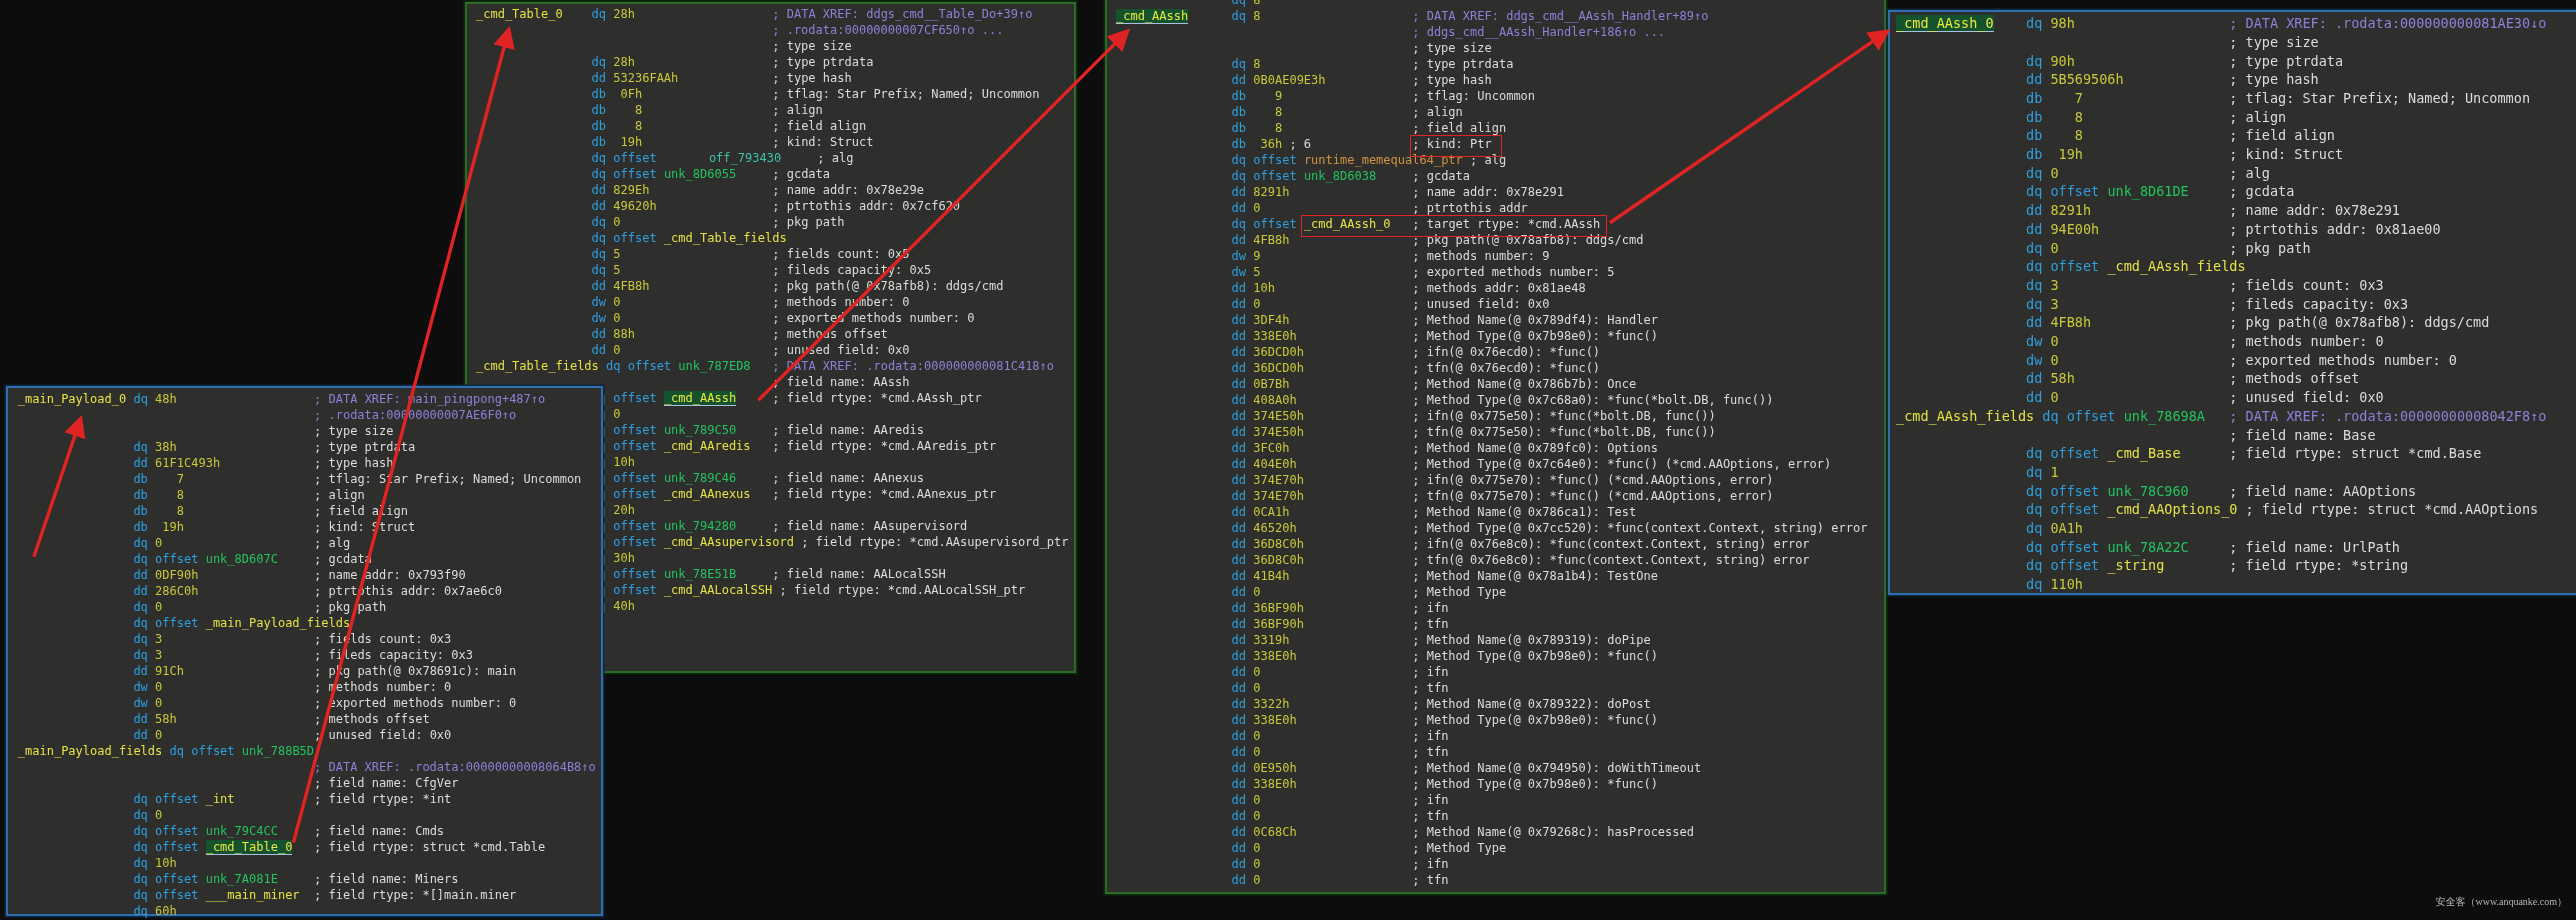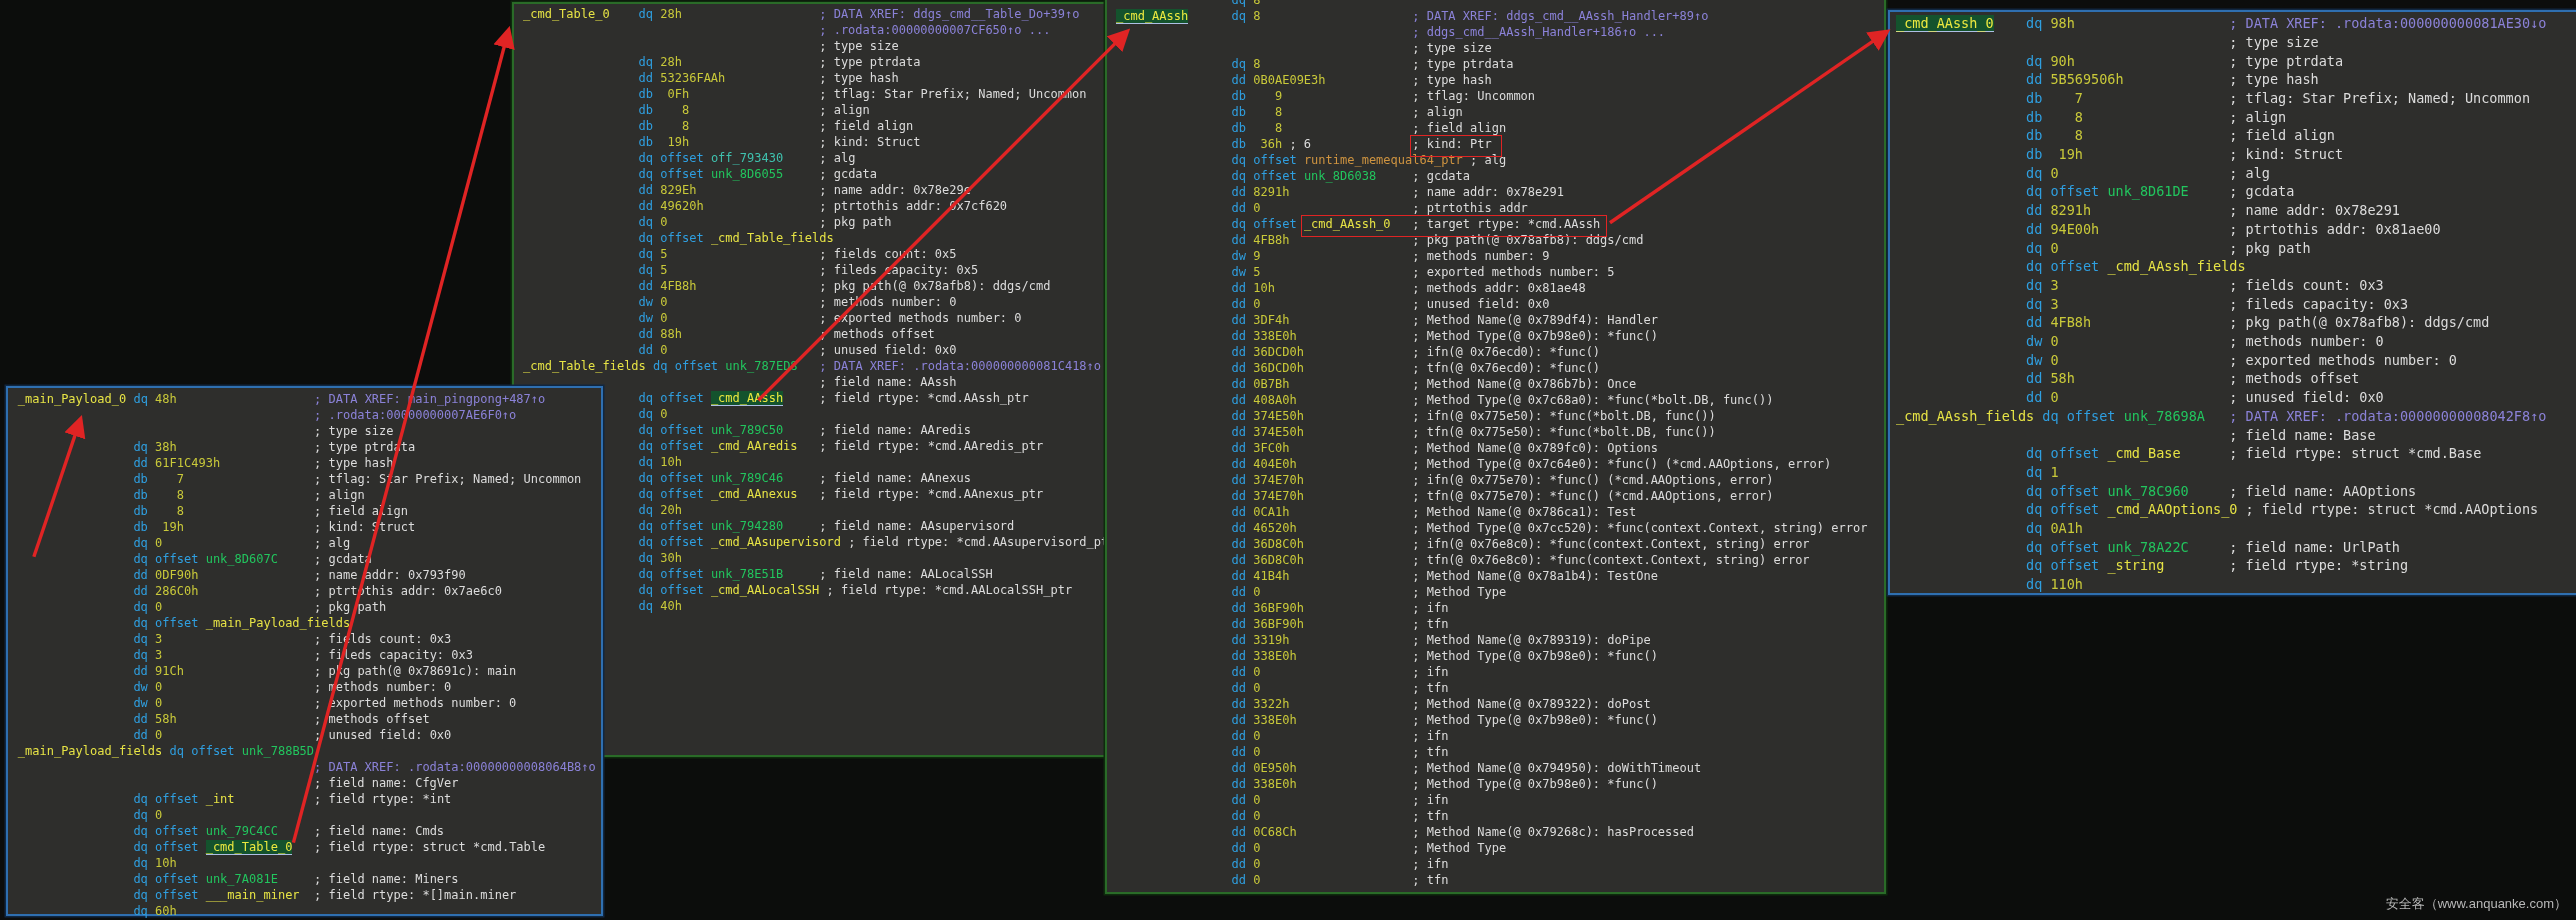--- a/index.html
+++ b/index.html
@@ -7,38 +7,38 @@
           font-family:"DejaVu Sans Mono",monospace;}
   .node{position:absolute;background:#2e2e2c;box-sizing:border-box;}
   .frame-green{border:2.3px solid #2a6b28;box-shadow:0 0 0 1.5px #0e2a0d;}
   .frame-blue{border:2.3px solid #2f6fb0;box-shadow:0 0 0 1.5px #102741;}
   .code{white-space:pre;}
   .ln{white-space:pre;}
   .t-k{color:#2f9fe0;}
   .t-n{color:#c9c93a;}
   .t-y{color:#e6e345;}
   .t-u{color:#22c55e;}
-  .t-o{color:#3fc1ae;}
+  .t-o{color:#3fc1ae;margin-left:45px;}
   .t-r{color:#cf9440;text-align:right;}
   .t-c{color:#dcdcdc;}
   .t-x{color:#8b82d8;}
   .t-w{color:#dcdcdc;}
   .t-p{color:#dcdcdc;}
   .t-s{background:#14532d;color:#ece93f;border-bottom:1.5px solid #aebfe6;}
   .red-box{position:absolute;border:1.5px solid #e02424;z-index:40;}
   #arrow-layer{position:absolute;left:0;top:0;z-index:50;pointer-events:none;}
   #watermark{position:absolute;right:9px;top:895px;z-index:60;
-             color:#b8b8b8;font-size:13px;font-family:Liberation Sans, sans-serif;}
+             color:#b8b8b8;font-size:10px;font-family:Liberation Serif, serif;}
 </style>
 </head>
 <body>
 
 <div id="canvas">
   <div id="nodes-layer">
-      <div class="node frame-green" style="left: 512px; top: 2.3px; width: 611px; height: 755px; z-index: 1;">
+      <div class="node frame-green" style="left: 465px; top: 2.3px; width: 611px; height: 671px; z-index: 1;">
         <div class="code" style="font-size: 12px; line-height: 16px; padding-left: 9px; padding-top: 1.5px;"><div class="ln"><span class="t-y">_cmd_Table_0</span><span class="t-p">    </span><span class="t-k">dq</span><span class="t-p"> </span><span class="t-n">28h</span><span class="t-p">                   </span><span class="t-x">; DATA XREF: ddgs_cmd__Table_Do+39↑o</span></div><div class="ln"><span class="t-p">                                         </span><span class="t-x">; .rodata:00000000007CF650↑o ...</span></div><div class="ln"><span class="t-p">                                         </span><span class="t-c">; type size</span></div><div class="ln"><span class="t-p">                </span><span class="t-k">dq</span><span class="t-p"> </span><span class="t-n">28h</span><span class="t-p">                   </span><span class="t-c">; type ptrdata</span></div><div class="ln"><span class="t-p">                </span><span class="t-k">dd</span><span class="t-p"> </span><span class="t-n">53236FAAh</span><span class="t-p">             </span><span class="t-c">; type hash</span></div><div class="ln"><span class="t-p">                </span><span class="t-k">db</span><span class="t-p">  </span><span class="t-n">0Fh</span><span class="t-p">                  </span><span class="t-c">; tflag: Star Prefix; Named; Uncommon</span></div><div class="ln"><span class="t-p">                </span><span class="t-k">db</span><span class="t-p">    </span><span class="t-n">8</span><span class="t-p">                  </span><span class="t-c">; align</span></div><div class="ln"><span class="t-p">                </span><span class="t-k">db</span><span class="t-p">    </span><span class="t-n">8</span><span class="t-p">                  </span><span class="t-c">; field align</span></div><div class="ln"><span class="t-p">                </span><span class="t-k">db</span><span class="t-p">  </span><span class="t-n">19h</span><span class="t-p">                  </span><span class="t-c">; kind: Struct</span></div><div class="ln"><span class="t-p">                </span><span class="t-k">dq</span><span class="t-p"> </span><span class="t-k">offset</span><span class="t-p"> </span><span class="t-o">off_793430</span><span class="t-p">     </span><span class="t-c">; alg</span></div><div class="ln"><span class="t-p">                </span><span class="t-k">dq</span><span class="t-p"> </span><span class="t-k">offset</span><span class="t-p"> </span><span class="t-u">unk_8D6055</span><span class="t-p">     </span><span class="t-c">; gcdata</span></div><div class="ln"><span class="t-p">                </span><span class="t-k">dd</span><span class="t-p"> </span><span class="t-n">829Eh</span><span class="t-p">                 </span><span class="t-c">; name addr: 0x78e29e</span></div><div class="ln"><span class="t-p">                </span><span class="t-k">dd</span><span class="t-p"> </span><span class="t-n">49620h</span><span class="t-p">                </span><span class="t-c">; ptrtothis addr: 0x7cf620</span></div><div class="ln"><span class="t-p">                </span><span class="t-k">dq</span><span class="t-p"> </span><span class="t-n">0</span><span class="t-p">                     </span><span class="t-c">; pkg path</span></div><div class="ln"><span class="t-p">                </span><span class="t-k">dq</span><span class="t-p"> </span><span class="t-k">offset</span><span class="t-p"> </span><span class="t-y">_cmd_Table_fields</span></div><div class="ln"><span class="t-p">                </span><span class="t-k">dq</span><span class="t-p"> </span><span class="t-n">5</span><span class="t-p">                     </span><span class="t-c">; fields count: 0x5</span></div><div class="ln"><span class="t-p">                </span><span class="t-k">dq</span><span class="t-p"> </span><span class="t-n">5</span><span class="t-p">                     </span><span class="t-c">; fileds capacity: 0x5</span></div><div class="ln"><span class="t-p">                </span><span class="t-k">dd</span><span class="t-p"> </span><span class="t-n">4FB8h</span><span class="t-p">                 </span><span class="t-c">; pkg path(@ 0x78afb8): ddgs/cmd</span></div><div class="ln"><span class="t-p">                </span><span class="t-k">dw</span><span class="t-p"> </span><span class="t-n">0</span><span class="t-p">                     </span><span class="t-c">; methods number: 0</span></div><div class="ln"><span class="t-p">                </span><span class="t-k">dw</span><span class="t-p"> </span><span class="t-n">0</span><span class="t-p">                     </span><span class="t-c">; exported methods number: 0</span></div><div class="ln"><span class="t-p">                </span><span class="t-k">dd</span><span class="t-p"> </span><span class="t-n">88h</span><span class="t-p">                   </span><span class="t-c">; methods offset</span></div><div class="ln"><span class="t-p">                </span><span class="t-k">dd</span><span class="t-p"> </span><span class="t-n">0</span><span class="t-p">                     </span><span class="t-c">; unused field: 0x0</span></div><div class="ln"><span class="t-y">_cmd_Table_fields</span><span class="t-p"> </span><span class="t-k">dq</span><span class="t-p"> </span><span class="t-k">offset</span><span class="t-p"> </span><span class="t-u">unk_787ED8</span><span class="t-p">   </span><span class="t-x">; DATA XREF: .rodata:000000000081C418↑o</span></div><div class="ln"><span class="t-p">                                         </span><span class="t-c">; field name: AAssh</span></div><div class="ln"><span class="t-p">                </span><span class="t-k">dq</span><span class="t-p"> </span><span class="t-k">offset</span><span class="t-p"> </span><span class="t-s">_cmd_AAssh</span><span class="t-p">     </span><span class="t-c">; field rtype: *cmd.AAssh_ptr</span></div><div class="ln"><span class="t-p">                </span><span class="t-k">dq</span><span class="t-p"> </span><span class="t-n">0</span></div><div class="ln"><span class="t-p">                </span><span class="t-k">dq</span><span class="t-p"> </span><span class="t-k">offset</span><span class="t-p"> </span><span class="t-u">unk_789C50</span><span class="t-p">     </span><span class="t-c">; field name: AAredis</span></div><div class="ln"><span class="t-p">                </span><span class="t-k">dq</span><span class="t-p"> </span><span class="t-k">offset</span><span class="t-p"> </span><span class="t-y">_cmd_AAredis</span><span class="t-p">   </span><span class="t-c">; field rtype: *cmd.AAredis_ptr</span></div><div class="ln"><span class="t-p">                </span><span class="t-k">dq</span><span class="t-p"> </span><span class="t-n">10h</span></div><div class="ln"><span class="t-p">                </span><span class="t-k">dq</span><span class="t-p"> </span><span class="t-k">offset</span><span class="t-p"> </span><span class="t-u">unk_789C46</span><span class="t-p">     </span><span class="t-c">; field name: AAnexus</span></div><div class="ln"><span class="t-p">                </span><span class="t-k">dq</span><span class="t-p"> </span><span class="t-k">offset</span><span class="t-p"> </span><span class="t-y">_cmd_AAnexus</span><span class="t-p">   </span><span class="t-c">; field rtype: *cmd.AAnexus_ptr</span></div><div class="ln"><span class="t-p">                </span><span class="t-k">dq</span><span class="t-p"> </span><span class="t-n">20h</span></div><div class="ln"><span class="t-p">                </span><span class="t-k">dq</span><span class="t-p"> </span><span class="t-k">offset</span><span class="t-p"> </span><span class="t-u">unk_794280</span><span class="t-p">     </span><span class="t-c">; field name: AAsupervisord</span></div><div class="ln"><span class="t-p">                </span><span class="t-k">dq</span><span class="t-p"> </span><span class="t-k">offset</span><span class="t-p"> </span><span class="t-y">_cmd_AAsupervisord</span><span class="t-p"> </span><span class="t-c">; field rtype: *cmd.AAsupervisord_ptr</span></div><div class="ln"><span class="t-p">                </span><span class="t-k">dq</span><span class="t-p"> </span><span class="t-n">30h</span></div><div class="ln"><span class="t-p">                </span><span class="t-k">dq</span><span class="t-p"> </span><span class="t-k">offset</span><span class="t-p"> </span><span class="t-u">unk_78E51B</span><span class="t-p">     </span><span class="t-c">; field name: AALocalSSH</span></div><div class="ln"><span class="t-p">                </span><span class="t-k">dq</span><span class="t-p"> </span><span class="t-k">offset</span><span class="t-p"> </span><span class="t-y">_cmd_AALocalSSH</span><span class="t-p"> </span><span class="t-c">; field rtype: *cmd.AALocalSSH_ptr</span></div><div class="ln"><span class="t-p">                </span><span class="t-k">dq</span><span class="t-p"> </span><span class="t-n">40h</span></div></div>
       </div>
       <div class="node frame-green" style="left: 1105px; top: -12px; width: 781px; height: 906px; z-index: 1;">
         <div class="code" style="font-size: 12px; line-height: 16px; padding-left: 9px; padding-top: 1.5px;"><div class="ln"><span class="t-p">                </span><span class="t-k">dq</span><span class="t-p"> </span><span class="t-n">8</span></div><div class="ln"><span class="t-s">_cmd_AAssh</span><span class="t-p">      </span><span class="t-k">dq</span><span class="t-p"> </span><span class="t-n">8</span><span class="t-p">                     </span><span class="t-x">; DATA XREF: ddgs_cmd__AAssh_Handler+89↑o</span></div><div class="ln"><span class="t-p">                                         </span><span class="t-x">; ddgs_cmd__AAssh_Handler+186↑o ...</span></div><div class="ln"><span class="t-p">                                         </span><span class="t-c">; type size</span></div><div class="ln"><span class="t-p">                </span><span class="t-k">dq</span><span class="t-p"> </span><span class="t-n">8</span><span class="t-p">                     </span><span class="t-c">; type ptrdata</span></div><div class="ln"><span class="t-p">                </span><span class="t-k">dd</span><span class="t-p"> </span><span class="t-n">0B0AE09E3h</span><span class="t-p">            </span><span class="t-c">; type hash</span></div><div class="ln"><span class="t-p">                </span><span class="t-k">db</span><span class="t-p">    </span><span class="t-n">9</span><span class="t-p">                  </span><span class="t-c">; tflag: Uncommon</span></div><div class="ln"><span class="t-p">                </span><span class="t-k">db</span><span class="t-p">    </span><span class="t-n">8</span><span class="t-p">                  </span><span class="t-c">; align</span></div><div class="ln"><span class="t-p">                </span><span class="t-k">db</span><span class="t-p">    </span><span class="t-n">8</span><span class="t-p">                  </span><span class="t-c">; field align</span></div><div class="ln"><span class="t-p">                </span><span class="t-k">db</span><span class="t-p">  </span><span class="t-n">36h</span><span class="t-w"> ; 6</span><span class="t-p">              </span><span class="t-c">; kind: Ptr</span></div><div class="ln"><span class="t-p">                </span><span class="t-k">dq</span><span class="t-p"> </span><span class="t-k">offset</span><span class="t-p"> </span><span class="t-r">runtime_memequal64_ptr</span><span class="t-p"> </span><span class="t-c">; alg</span></div><div class="ln"><span class="t-p">                </span><span class="t-k">dq</span><span class="t-p"> </span><span class="t-k">offset</span><span class="t-p"> </span><span class="t-u">unk_8D6038</span><span class="t-p">     </span><span class="t-c">; gcdata</span></div><div class="ln"><span class="t-p">                </span><span class="t-k">dd</span><span class="t-p"> </span><span class="t-n">8291h</span><span class="t-p">                 </span><span class="t-c">; name addr: 0x78e291</span></div><div class="ln"><span class="t-p">                </span><span class="t-k">dd</span><span class="t-p"> </span><span class="t-n">0</span><span class="t-p">                     </span><span class="t-c">; ptrtothis addr</span></div><div class="ln"><span class="t-p">                </span><span class="t-k">dq</span><span class="t-p"> </span><span class="t-k">offset</span><span class="t-p"> </span><span class="t-y">_cmd_AAssh_0</span><span class="t-p">   </span><span class="t-c">; target rtype: *cmd.AAssh</span></div><div class="ln"><span class="t-p">                </span><span class="t-k">dd</span><span class="t-p"> </span><span class="t-n">4FB8h</span><span class="t-p">                 </span><span class="t-c">; pkg path(@ 0x78afb8): ddgs/cmd</span></div><div class="ln"><span class="t-p">                </span><span class="t-k">dw</span><span class="t-p"> </span><span class="t-n">9</span><span class="t-p">                     </span><span class="t-c">; methods number: 9</span></div><div class="ln"><span class="t-p">                </span><span class="t-k">dw</span><span class="t-p"> </span><span class="t-n">5</span><span class="t-p">                     </span><span class="t-c">; exported methods number: 5</span></div><div class="ln"><span class="t-p">                </span><span class="t-k">dd</span><span class="t-p"> </span><span class="t-n">10h</span><span class="t-p">                   </span><span class="t-c">; methods addr: 0x81ae48</span></div><div class="ln"><span class="t-p">                </span><span class="t-k">dd</span><span class="t-p"> </span><span class="t-n">0</span><span class="t-p">                     </span><span class="t-c">; unused field: 0x0</span></div><div class="ln"><span class="t-p">                </span><span class="t-k">dd</span><span class="t-p"> </span><span class="t-n">3DF4h</span><span class="t-p">                 </span><span class="t-c">; Method Name(@ 0x789df4): Handler</span></div><div class="ln"><span class="t-p">                </span><span class="t-k">dd</span><span class="t-p"> </span><span class="t-n">338E0h</span><span class="t-p">                </span><span class="t-c">; Method Type(@ 0x7b98e0): *func()</span></div><div class="ln"><span class="t-p">                </span><span class="t-k">dd</span><span class="t-p"> </span><span class="t-n">36DCD0h</span><span class="t-p">               </span><span class="t-c">; ifn(@ 0x76ecd0): *func()</span></div><div class="ln"><span class="t-p">                </span><span class="t-k">dd</span><span class="t-p"> </span><span class="t-n">36DCD0h</span><span class="t-p">               </span><span class="t-c">; tfn(@ 0x76ecd0): *func()</span></div><div class="ln"><span class="t-p">                </span><span class="t-k">dd</span><span class="t-p"> </span><span class="t-n">0B7Bh</span><span class="t-p">                 </span><span class="t-c">; Method Name(@ 0x786b7b): Once</span></div><div class="ln"><span class="t-p">                </span><span class="t-k">dd</span><span class="t-p"> </span><span class="t-n">408A0h</span><span class="t-p">                </span><span class="t-c">; Method Type(@ 0x7c68a0): *func(*bolt.DB, func())</span></div><div class="ln"><span class="t-p">                </span><span class="t-k">dd</span><span class="t-p"> </span><span class="t-n">374E50h</span><span class="t-p">               </span><span class="t-c">; ifn(@ 0x775e50): *func(*bolt.DB, func())</span></div><div class="ln"><span class="t-p">                </span><span class="t-k">dd</span><span class="t-p"> </span><span class="t-n">374E50h</span><span class="t-p">               </span><span class="t-c">; tfn(@ 0x775e50): *func(*bolt.DB, func())</span></div><div class="ln"><span class="t-p">                </span><span class="t-k">dd</span><span class="t-p"> </span><span class="t-n">3FC0h</span><span class="t-p">                 </span><span class="t-c">; Method Name(@ 0x789fc0): Options</span></div><div class="ln"><span class="t-p">                </span><span class="t-k">dd</span><span class="t-p"> </span><span class="t-n">404E0h</span><span class="t-p">                </span><span class="t-c">; Method Type(@ 0x7c64e0): *func() (*cmd.AAOptions, error)</span></div><div class="ln"><span class="t-p">                </span><span class="t-k">dd</span><span class="t-p"> </span><span class="t-n">374E70h</span><span class="t-p">               </span><span class="t-c">; ifn(@ 0x775e70): *func() (*cmd.AAOptions, error)</span></div><div class="ln"><span class="t-p">                </span><span class="t-k">dd</span><span class="t-p"> </span><span class="t-n">374E70h</span><span class="t-p">               </span><span class="t-c">; tfn(@ 0x775e70): *func() (*cmd.AAOptions, error)</span></div><div class="ln"><span class="t-p">                </span><span class="t-k">dd</span><span class="t-p"> </span><span class="t-n">0CA1h</span><span class="t-p">                 </span><span class="t-c">; Method Name(@ 0x786ca1): Test</span></div><div class="ln"><span class="t-p">                </span><span class="t-k">dd</span><span class="t-p"> </span><span class="t-n">46520h</span><span class="t-p">                </span><span class="t-c">; Method Type(@ 0x7cc520): *func(context.Context, string) error</span></div><div class="ln"><span class="t-p">                </span><span class="t-k">dd</span><span class="t-p"> </span><span class="t-n">36D8C0h</span><span class="t-p">               </span><span class="t-c">; ifn(@ 0x76e8c0): *func(context.Context, string) error</span></div><div class="ln"><span class="t-p">                </span><span class="t-k">dd</span><span class="t-p"> </span><span class="t-n">36D8C0h</span><span class="t-p">               </span><span class="t-c">; tfn(@ 0x76e8c0): *func(context.Context, string) error</span></div><div class="ln"><span class="t-p">                </span><span class="t-k">dd</span><span class="t-p"> </span><span class="t-n">41B4h</span><span class="t-p">                 </span><span class="t-c">; Method Name(@ 0x78a1b4): TestOne</span></div><div class="ln"><span class="t-p">                </span><span class="t-k">dd</span><span class="t-p"> </span><span class="t-n">0</span><span class="t-p">                     </span><span class="t-c">; Method Type</span></div><div class="ln"><span class="t-p">                </span><span class="t-k">dd</span><span class="t-p"> </span><span class="t-n">36BF90h</span><span class="t-p">               </span><span class="t-c">; ifn</span></div><div class="ln"><span class="t-p">                </span><span class="t-k">dd</span><span class="t-p"> </span><span class="t-n">36BF90h</span><span class="t-p">               </span><span class="t-c">; tfn</span></div><div class="ln"><span class="t-p">                </span><span class="t-k">dd</span><span class="t-p"> </span><span class="t-n">3319h</span><span class="t-p">                 </span><span class="t-c">; Method Name(@ 0x789319): doPipe</span></div><div class="ln"><span class="t-p">                </span><span class="t-k">dd</span><span class="t-p"> </span><span class="t-n">338E0h</span><span class="t-p">                </span><span class="t-c">; Method Type(@ 0x7b98e0): *func()</span></div><div class="ln"><span class="t-p">                </span><span class="t-k">dd</span><span class="t-p"> </span><span class="t-n">0</span><span class="t-p">                     </span><span class="t-c">; ifn</span></div><div class="ln"><span class="t-p">                </span><span class="t-k">dd</span><span class="t-p"> </span><span class="t-n">0</span><span class="t-p">                     </span><span class="t-c">; tfn</span></div><div class="ln"><span class="t-p">                </span><span class="t-k">dd</span><span class="t-p"> </span><span class="t-n">3322h</span><span class="t-p">                 </span><span class="t-c">; Method Name(@ 0x789322): doPost</span></div><div class="ln"><span class="t-p">                </span><span class="t-k">dd</span><span class="t-p"> </span><span class="t-n">338E0h</span><span class="t-p">                </span><span class="t-c">; Method Type(@ 0x7b98e0): *func()</span></div><div class="ln"><span class="t-p">                </span><span class="t-k">dd</span><span class="t-p"> </span><span class="t-n">0</span><span class="t-p">                     </span><span class="t-c">; ifn</span></div><div class="ln"><span class="t-p">                </span><span class="t-k">dd</span><span class="t-p"> </span><span class="t-n">0</span><span class="t-p">                     </span><span class="t-c">; tfn</span></div><div class="ln"><span class="t-p">                </span><span class="t-k">dd</span><span class="t-p"> </span><span class="t-n">0E950h</span><span class="t-p">                </span><span class="t-c">; Method Name(@ 0x794950): doWithTimeout</span></div><div class="ln"><span class="t-p">                </span><span class="t-k">dd</span><span class="t-p"> </span><span class="t-n">338E0h</span><span class="t-p">                </span><span class="t-c">; Method Type(@ 0x7b98e0): *func()</span></div><div class="ln"><span class="t-p">                </span><span class="t-k">dd</span><span class="t-p"> </span><span class="t-n">0</span><span class="t-p">                     </span><span class="t-c">; ifn</span></div><div class="ln"><span class="t-p">                </span><span class="t-k">dd</span><span class="t-p"> </span><span class="t-n">0</span><span class="t-p">                     </span><span class="t-c">; tfn</span></div><div class="ln"><span class="t-p">                </span><span class="t-k">dd</span><span class="t-p"> </span><span class="t-n">0C68Ch</span><span class="t-p">                </span><span class="t-c">; Method Name(@ 0x79268c): hasProcessed</span></div><div class="ln"><span class="t-p">                </span><span class="t-k">dd</span><span class="t-p"> </span><span class="t-n">0</span><span class="t-p">                     </span><span class="t-c">; Method Type</span></div><div class="ln"><span class="t-p">                </span><span class="t-k">dd</span><span class="t-p"> </span><span class="t-n">0</span><span class="t-p">                     </span><span class="t-c">; ifn</span></div><div class="ln"><span class="t-p">                </span><span class="t-k">dd</span><span class="t-p"> </span><span class="t-n">0</span><span class="t-p">                     </span><span class="t-c">; tfn</span></div></div>
       </div>
       <div class="node frame-blue" style="left: 1888px; top: 9.8px; width: 715px; height: 585px; z-index: 1;">
         <div class="code" style="font-size: 13.5px; line-height: 18.7px; padding-left: 6px; padding-top: 2.3px;"><div class="ln"><span class="t-s">_cmd_AAssh_0</span><span class="t-p">    </span><span class="t-k">dq</span><span class="t-p"> </span><span class="t-n">98h</span><span class="t-p">                   </span><span class="t-x">; DATA XREF: .rodata:000000000081AE30↓o</span></div><div class="ln"><span class="t-p">                                         </span><span class="t-c">; type size</span></div><div class="ln"><span class="t-p">                </span><span class="t-k">dq</span><span class="t-p"> </span><span class="t-n">90h</span><span class="t-p">                   </span><span class="t-c">; type ptrdata</span></div><div class="ln"><span class="t-p">                </span><span class="t-k">dd</span><span class="t-p"> </span><span class="t-n">5B569506h</span><span class="t-p">             </span><span class="t-c">; type hash</span></div><div class="ln"><span class="t-p">                </span><span class="t-k">db</span><span class="t-p">    </span><span class="t-n">7</span><span class="t-p">                  </span><span class="t-c">; tflag: Star Prefix; Named; Uncommon</span></div><div class="ln"><span class="t-p">                </span><span class="t-k">db</span><span class="t-p">    </span><span class="t-n">8</span><span class="t-p">                  </span><span class="t-c">; align</span></div><div class="ln"><span class="t-p">                </span><span class="t-k">db</span><span class="t-p">    </span><span class="t-n">8</span><span class="t-p">                  </span><span class="t-c">; field align</span></div><div class="ln"><span class="t-p">                </span><span class="t-k">db</span><span class="t-p">  </span><span class="t-n">19h</span><span class="t-p">                  </span><span class="t-c">; kind: Struct</span></div><div class="ln"><span class="t-p">                </span><span class="t-k">dq</span><span class="t-p"> </span><span class="t-n">0</span><span class="t-p">                     </span><span class="t-c">; alg</span></div><div class="ln"><span class="t-p">                </span><span class="t-k">dq</span><span class="t-p"> </span><span class="t-k">offset</span><span class="t-p"> </span><span class="t-u">unk_8D61DE</span><span class="t-p">     </span><span class="t-c">; gcdata</span></div><div class="ln"><span class="t-p">                </span><span class="t-k">dd</span><span class="t-p"> </span><span class="t-n">8291h</span><span class="t-p">                 </span><span class="t-c">; name addr: 0x78e291</span></div><div class="ln"><span class="t-p">                </span><span class="t-k">dd</span><span class="t-p"> </span><span class="t-n">94E00h</span><span class="t-p">                </span><span class="t-c">; ptrtothis addr: 0x81ae00</span></div><div class="ln"><span class="t-p">                </span><span class="t-k">dq</span><span class="t-p"> </span><span class="t-n">0</span><span class="t-p">                     </span><span class="t-c">; pkg path</span></div><div class="ln"><span class="t-p">                </span><span class="t-k">dq</span><span class="t-p"> </span><span class="t-k">offset</span><span class="t-p"> </span><span class="t-y">_cmd_AAssh_fields</span></div><div class="ln"><span class="t-p">                </span><span class="t-k">dq</span><span class="t-p"> </span><span class="t-n">3</span><span class="t-p">                     </span><span class="t-c">; fields count: 0x3</span></div><div class="ln"><span class="t-p">                </span><span class="t-k">dq</span><span class="t-p"> </span><span class="t-n">3</span><span class="t-p">                     </span><span class="t-c">; fileds capacity: 0x3</span></div><div class="ln"><span class="t-p">                </span><span class="t-k">dd</span><span class="t-p"> </span><span class="t-n">4FB8h</span><span class="t-p">                 </span><span class="t-c">; pkg path(@ 0x78afb8): ddgs/cmd</span></div><div class="ln"><span class="t-p">                </span><span class="t-k">dw</span><span class="t-p"> </span><span class="t-n">0</span><span class="t-p">                     </span><span class="t-c">; methods number: 0</span></div><div class="ln"><span class="t-p">                </span><span class="t-k">dw</span><span class="t-p"> </span><span class="t-n">0</span><span class="t-p">                     </span><span class="t-c">; exported methods number: 0</span></div><div class="ln"><span class="t-p">                </span><span class="t-k">dd</span><span class="t-p"> </span><span class="t-n">58h</span><span class="t-p">                   </span><span class="t-c">; methods offset</span></div><div class="ln"><span class="t-p">                </span><span class="t-k">dd</span><span class="t-p"> </span><span class="t-n">0</span><span class="t-p">                     </span><span class="t-c">; unused field: 0x0</span></div><div class="ln"><span class="t-y">_cmd_AAssh_fields</span><span class="t-p"> </span><span class="t-k">dq</span><span class="t-p"> </span><span class="t-k">offset</span><span class="t-p"> </span><span class="t-u">unk_78698A</span><span class="t-p">   </span><span class="t-x">; DATA XREF: .rodata:00000000008042F8↑o</span></div><div class="ln"><span class="t-p">                                         </span><span class="t-c">; field name: Base</span></div><div class="ln"><span class="t-p">                </span><span class="t-k">dq</span><span class="t-p"> </span><span class="t-k">offset</span><span class="t-p"> </span><span class="t-y">_cmd_Base</span><span class="t-p">      </span><span class="t-c">; field rtype: struct *cmd.Base</span></div><div class="ln"><span class="t-p">                </span><span class="t-k">dq</span><span class="t-p"> </span><span class="t-n">1</span></div><div class="ln"><span class="t-p">                </span><span class="t-k">dq</span><span class="t-p"> </span><span class="t-k">offset</span><span class="t-p"> </span><span class="t-u">unk_78C960</span><span class="t-p">     </span><span class="t-c">; field name: AAOptions</span></div><div class="ln"><span class="t-p">                </span><span class="t-k">dq</span><span class="t-p"> </span><span class="t-k">offset</span><span class="t-p"> </span><span class="t-y">_cmd_AAOptions_0</span><span class="t-p"> </span><span class="t-c">; field rtype: struct *cmd.AAOptions</span></div><div class="ln"><span class="t-p">                </span><span class="t-k">dq</span><span class="t-p"> </span><span class="t-n">0A1h</span></div><div class="ln"><span class="t-p">                </span><span class="t-k">dq</span><span class="t-p"> </span><span class="t-k">offset</span><span class="t-p"> </span><span class="t-u">unk_78A22C</span><span class="t-p">     </span><span class="t-c">; field name: UrlPath</span></div><div class="ln"><span class="t-p">                </span><span class="t-k">dq</span><span class="t-p"> </span><span class="t-k">offset</span><span class="t-p"> </span><span class="t-y">_string</span><span class="t-p">        </span><span class="t-c">; field rtype: *string</span></div><div class="ln"><span class="t-p">                </span><span class="t-k">dq</span><span class="t-p"> </span><span class="t-n">110h</span></div></div>
       </div>
       <div class="node frame-blue" style="left: 6px; top: 386px; width: 597px; height: 530px; z-index: 2;">
         <div class="code" style="font-size: 12px; line-height: 16px; padding-left: 9.8px; padding-top: 3px;"><div class="ln"><span class="t-y">_main_Payload_0</span><span class="t-p"> </span><span class="t-k">dq</span><span class="t-p"> </span><span class="t-n">48h</span><span class="t-p">                   </span><span class="t-x">; DATA XREF: main_pingpong+487↑o</span></div><div class="ln"><span class="t-p">                                         </span><span class="t-x">; .rodata:00000000007AE6F0↑o</span></div><div class="ln"><span class="t-p">                                         </span><span class="t-c">; type size</span></div><div class="ln"><span class="t-p">                </span><span class="t-k">dq</span><span class="t-p"> </span><span class="t-n">38h</span><span class="t-p">                   </span><span class="t-c">; type ptrdata</span></div><div class="ln"><span class="t-p">                </span><span class="t-k">dd</span><span class="t-p"> </span><span class="t-n">61F1C493h</span><span class="t-p">             </span><span class="t-c">; type hash</span></div><div class="ln"><span class="t-p">                </span><span class="t-k">db</span><span class="t-p">    </span><span class="t-n">7</span><span class="t-p">                  </span><span class="t-c">; tflag: Star Prefix; Named; Uncommon</span></div><div class="ln"><span class="t-p">                </span><span class="t-k">db</span><span class="t-p">    </span><span class="t-n">8</span><span class="t-p">                  </span><span class="t-c">; align</span></div><div class="ln"><span class="t-p">                </span><span class="t-k">db</span><span class="t-p">    </span><span class="t-n">8</span><span class="t-p">                  </span><span class="t-c">; field align</span></div><div class="ln"><span class="t-p">                </span><span class="t-k">db</span><span class="t-p">  </span><span class="t-n">19h</span><span class="t-p">                  </span><span class="t-c">; kind: Struct</span></div><div class="ln"><span class="t-p">                </span><span class="t-k">dq</span><span class="t-p"> </span><span class="t-n">0</span><span class="t-p">                     </span><span class="t-c">; alg</span></div><div class="ln"><span class="t-p">                </span><span class="t-k">dq</span><span class="t-p"> </span><span class="t-k">offset</span><span class="t-p"> </span><span class="t-u">unk_8D607C</span><span class="t-p">     </span><span class="t-c">; gcdata</span></div><div class="ln"><span class="t-p">                </span><span class="t-k">dd</span><span class="t-p"> </span><span class="t-n">0DF90h</span><span class="t-p">                </span><span class="t-c">; name addr: 0x793f90</span></div><div class="ln"><span class="t-p">                </span><span class="t-k">dd</span><span class="t-p"> </span><span class="t-n">286C0h</span><span class="t-p">                </span><span class="t-c">; ptrtothis addr: 0x7ae6c0</span></div><div class="ln"><span class="t-p">                </span><span class="t-k">dq</span><span class="t-p"> </span><span class="t-n">0</span><span class="t-p">                     </span><span class="t-c">; pkg path</span></div><div class="ln"><span class="t-p">                </span><span class="t-k">dq</span><span class="t-p"> </span><span class="t-k">offset</span><span class="t-p"> </span><span class="t-y">_main_Payload_fields</span></div><div class="ln"><span class="t-p">                </span><span class="t-k">dq</span><span class="t-p"> </span><span class="t-n">3</span><span class="t-p">                     </span><span class="t-c">; fields count: 0x3</span></div><div class="ln"><span class="t-p">                </span><span class="t-k">dq</span><span class="t-p"> </span><span class="t-n">3</span><span class="t-p">                     </span><span class="t-c">; fileds capacity: 0x3</span></div><div class="ln"><span class="t-p">                </span><span class="t-k">dd</span><span class="t-p"> </span><span class="t-n">91Ch</span><span class="t-p">                  </span><span class="t-c">; pkg path(@ 0x78691c): main</span></div><div class="ln"><span class="t-p">                </span><span class="t-k">dw</span><span class="t-p"> </span><span class="t-n">0</span><span class="t-p">                     </span><span class="t-c">; methods number: 0</span></div><div class="ln"><span class="t-p">                </span><span class="t-k">dw</span><span class="t-p"> </span><span class="t-n">0</span><span class="t-p">                     </span><span class="t-c">; exported methods number: 0</span></div><div class="ln"><span class="t-p">                </span><span class="t-k">dd</span><span class="t-p"> </span><span class="t-n">58h</span><span class="t-p">                   </span><span class="t-c">; methods offset</span></div><div class="ln"><span class="t-p">                </span><span class="t-k">dd</span><span class="t-p"> </span><span class="t-n">0</span><span class="t-p">                     </span><span class="t-c">; unused field: 0x0</span></div><div class="ln"><span class="t-y">_main_Payload_fields</span><span class="t-p"> </span><span class="t-k">dq</span><span class="t-p"> </span><span class="t-k">offset</span><span class="t-p"> </span><span class="t-u">unk_788B5D</span></div><div class="ln"><span class="t-p">                                         </span><span class="t-x">; DATA XREF: .rodata:00000000008064B8↑o</span></div><div class="ln"><span class="t-p">                                         </span><span class="t-c">; field name: CfgVer</span></div><div class="ln"><span class="t-p">                </span><span class="t-k">dq</span><span class="t-p"> </span><span class="t-k">offset</span><span class="t-p"> </span><span class="t-y">_int</span><span class="t-p">           </span><span class="t-c">; field rtype: *int</span></div><div class="ln"><span class="t-p">                </span><span class="t-k">dq</span><span class="t-p"> </span><span class="t-n">0</span></div><div class="ln"><span class="t-p">                </span><span class="t-k">dq</span><span class="t-p"> </span><span class="t-k">offset</span><span class="t-p"> </span><span class="t-u">unk_79C4CC</span><span class="t-p">     </span><span class="t-c">; field name: Cmds</span></div><div class="ln"><span class="t-p">                </span><span class="t-k">dq</span><span class="t-p"> </span><span class="t-k">offset</span><span class="t-p"> </span><span class="t-s">_cmd_Table_0</span><span class="t-p">   </span><span class="t-c">; field rtype: struct *cmd.Table</span></div><div class="ln"><span class="t-p">                </span><span class="t-k">dq</span><span class="t-p"> </span><span class="t-n">10h</span></div><div class="ln"><span class="t-p">                </span><span class="t-k">dq</span><span class="t-p"> </span><span class="t-k">offset</span><span class="t-p"> </span><span class="t-u">unk_7A081E</span><span class="t-p">     </span><span class="t-c">; field name: Miners</span></div><div class="ln"><span class="t-p">                </span><span class="t-k">dq</span><span class="t-p"> </span><span class="t-k">offset</span><span class="t-p"> </span><span class="t-y">___main_miner</span><span class="t-p">  </span><span class="t-c">; field rtype: *[]main.miner</span></div><div class="ln"><span class="t-p">                </span><span class="t-k">dq</span><span class="t-p"> </span><span class="t-n">60h</span></div></div>

